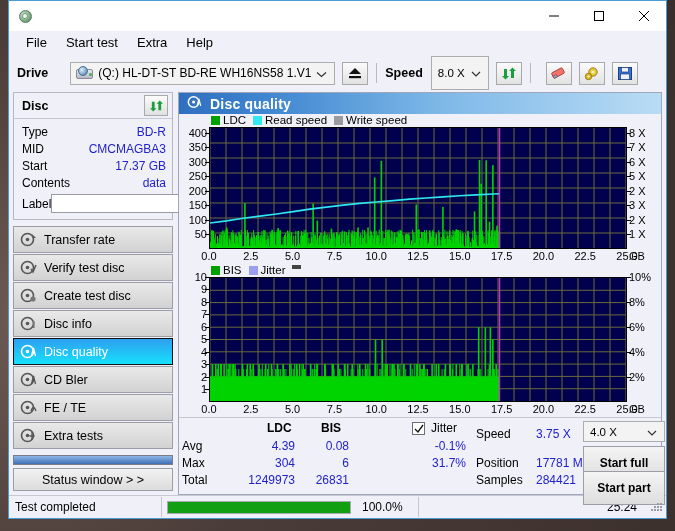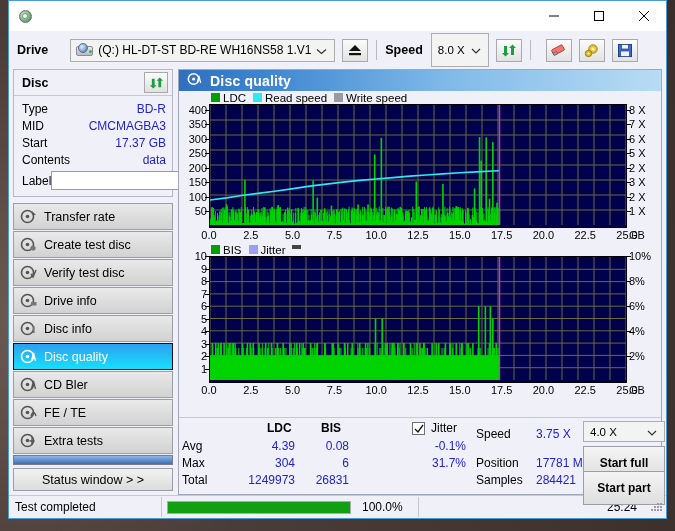--- a/index.html
+++ b/index.html
@@ -215,20 +215,26 @@
       </div>
       <div class="win-btn">
         <svg width="12" height="12" viewBox="0 0 12 12">
             <line x1="1" y1="1" x2="11" y2="11" stroke="#000" stroke-width="1"></line>
             <line x1="11" y1="1" x2="1" y2="11" stroke="#000" stroke-width="1"></line>
           </svg>
       </div>
     </div>
   </div>
 
+  <div class="menubar">
+    <div class="menu-item">File</div>
+    <div class="menu-item">Start test</div>
+    <div class="menu-item">Extra</div>
+    <div class="menu-item">Help</div>
+  </div>
 
   <div class="drivebar">
     <div class="lbl-bold">Drive</div>
     <div class="drive-combo">
       <div class="drive-ic">
         <div class="body"></div>
           <div class="disc"></div>
           <div class="led"></div>
       </div>
       <div class="drive-combo-text">(Q:)  HL-DT-ST BD-RE  WH16NS58 1.V1</div>
@@ -340,44 +346,34 @@
                 <path d="M12 2 L16 6 L13 6 Z" fill="#555"></path>
               </svg>
           </span>
           <span class="tx">Transfer rate</span>
         </div>
         <div class="navbtn">
           <span class="ic">
             <svg width="17" height="15" viewBox="0 0 17 15">
                 <circle cx="7.5" cy="7.5" r="6" fill="none" stroke="#555" stroke-width="1.6"></circle>
                 <circle cx="7.5" cy="7.5" r="1.8" fill="#555"></circle>
-                <circle cx="13" cy="11" r="2.6" fill="#777"></circle>
-              </svg>
-          </span>
-          <span class="tx">Create test disc</span>
-        </div>
-        <div class="navbtn">
-          <span class="ic">
-            <svg width="17" height="15" viewBox="0 0 17 15">
-                <circle cx="7.5" cy="7.5" r="6" fill="none" stroke="#555" stroke-width="1.6"></circle>
-                <circle cx="7.5" cy="7.5" r="1.8" fill="#555"></circle>
                 <path d="M11 9 L13 12 L16 5" fill="none" stroke="#555" stroke-width="1.5"></path>
               </svg>
           </span>
           <span class="tx">Verify test disc</span>
         </div>
         <div class="navbtn">
           <span class="ic">
             <svg width="17" height="15" viewBox="0 0 17 15">
                 <circle cx="7.5" cy="7.5" r="6" fill="none" stroke="#555" stroke-width="1.6"></circle>
                 <circle cx="7.5" cy="7.5" r="1.8" fill="#555"></circle>
-                <rect x="11" y="9" width="5.5" height="3.5" fill="#777"></rect>
+                <circle cx="13" cy="11" r="2.6" fill="#777"></circle>
               </svg>
           </span>
-          <span class="tx">Drive info</span>
+          <span class="tx">Create test disc</span>
         </div>
         <div class="navbtn">
           <span class="ic">
             <svg width="17" height="15" viewBox="0 0 17 15">
                 <circle cx="7.5" cy="7.5" r="6" fill="none" stroke="#555" stroke-width="1.6"></circle>
                 <circle cx="7.5" cy="7.5" r="1.8" fill="#555"></circle>
                 <rect x="13" y="5" width="1.6" height="7" fill="#777"></rect>
               </svg>
           </span>
           <span class="tx">Disc info</span>

